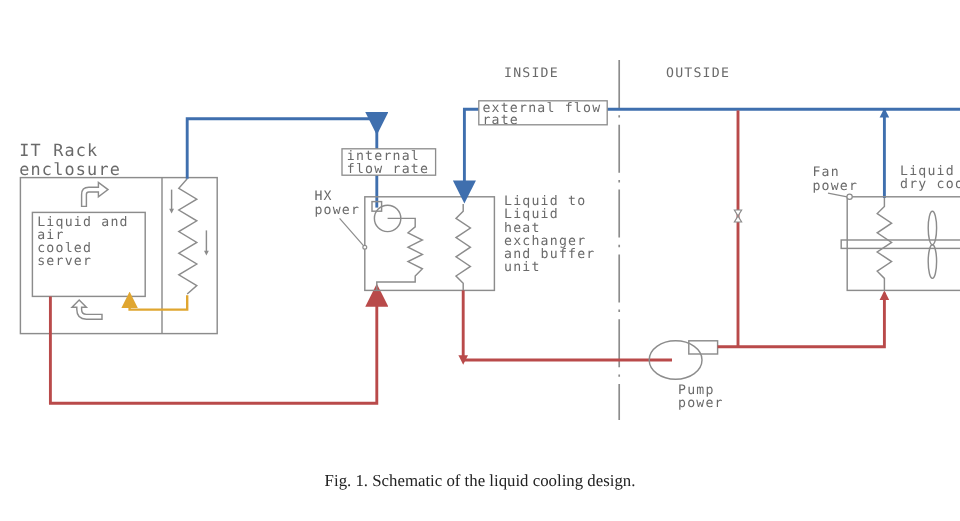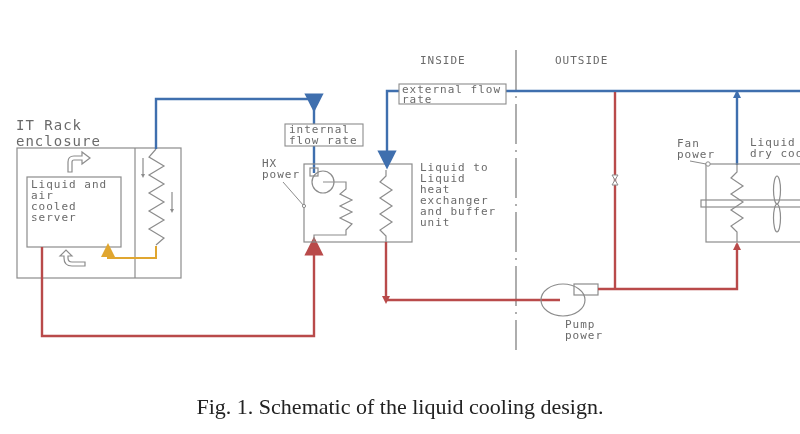--- a/index.html
+++ b/index.html
@@ -1,21 +1,21 @@
 <!DOCTYPE html>
 <html><head>
   <meta charset="utf-8">
   <style>
     html, body { margin: 0; padding: 0; background: #ffffff; }
     body { width: 800px; height: 434px; overflow: hidden; position: relative; }
     #diagram { position: absolute; left: 0; top: 0; width: 800px; height: 434px; }
     .cad { font-family: "DejaVu Sans Mono", monospace; font-size: 11px; fill: #6a6a6a; letter-spacing: 1px; }
     .cad-big { font-family: "DejaVu Sans Mono", monospace; font-size: 14px; fill: #6a6a6a; letter-spacing: 1px; }
     .caption { position: absolute; left: 0; width: 800px; top: 394px; text-align: center;
-               font-family: "Liberation Serif", serif; font-size: 22px; color: #222; }
+               font-family: "Liberation Serif", serif; font-size: 14px; color: #222; }
     .box { fill: none; stroke: #8c8c8c; stroke-width: 1.2; }
     .hot { fill: none; stroke: #b94a4a; stroke-width: 2.4; }
     .cold { fill: none; stroke: #3f6fae; stroke-width: 2.4; }
     .amber { fill: none; stroke: #e0a630; stroke-width: 2; }
     .coil { fill: none; stroke: #8c8c8c; stroke-width: 1.2; }
     .dash { stroke: #8c8c8c; stroke-width: 1.4; stroke-dasharray: 40 6 2 6; }
   </style>
 </head>
 <body>
 

